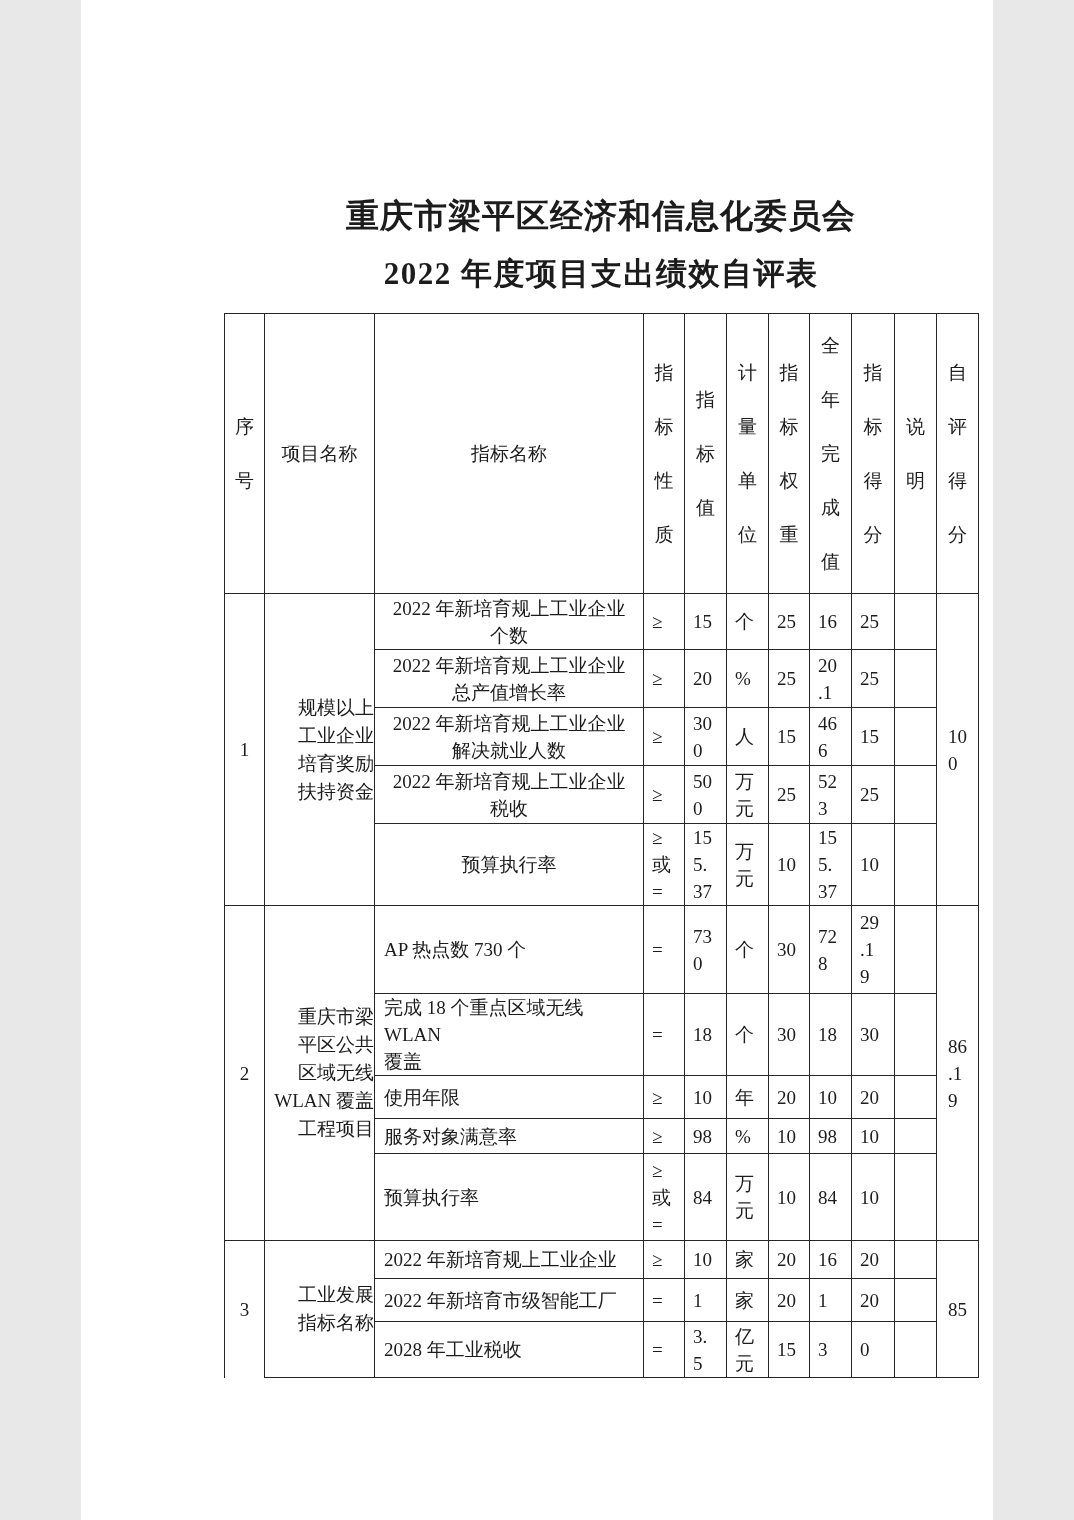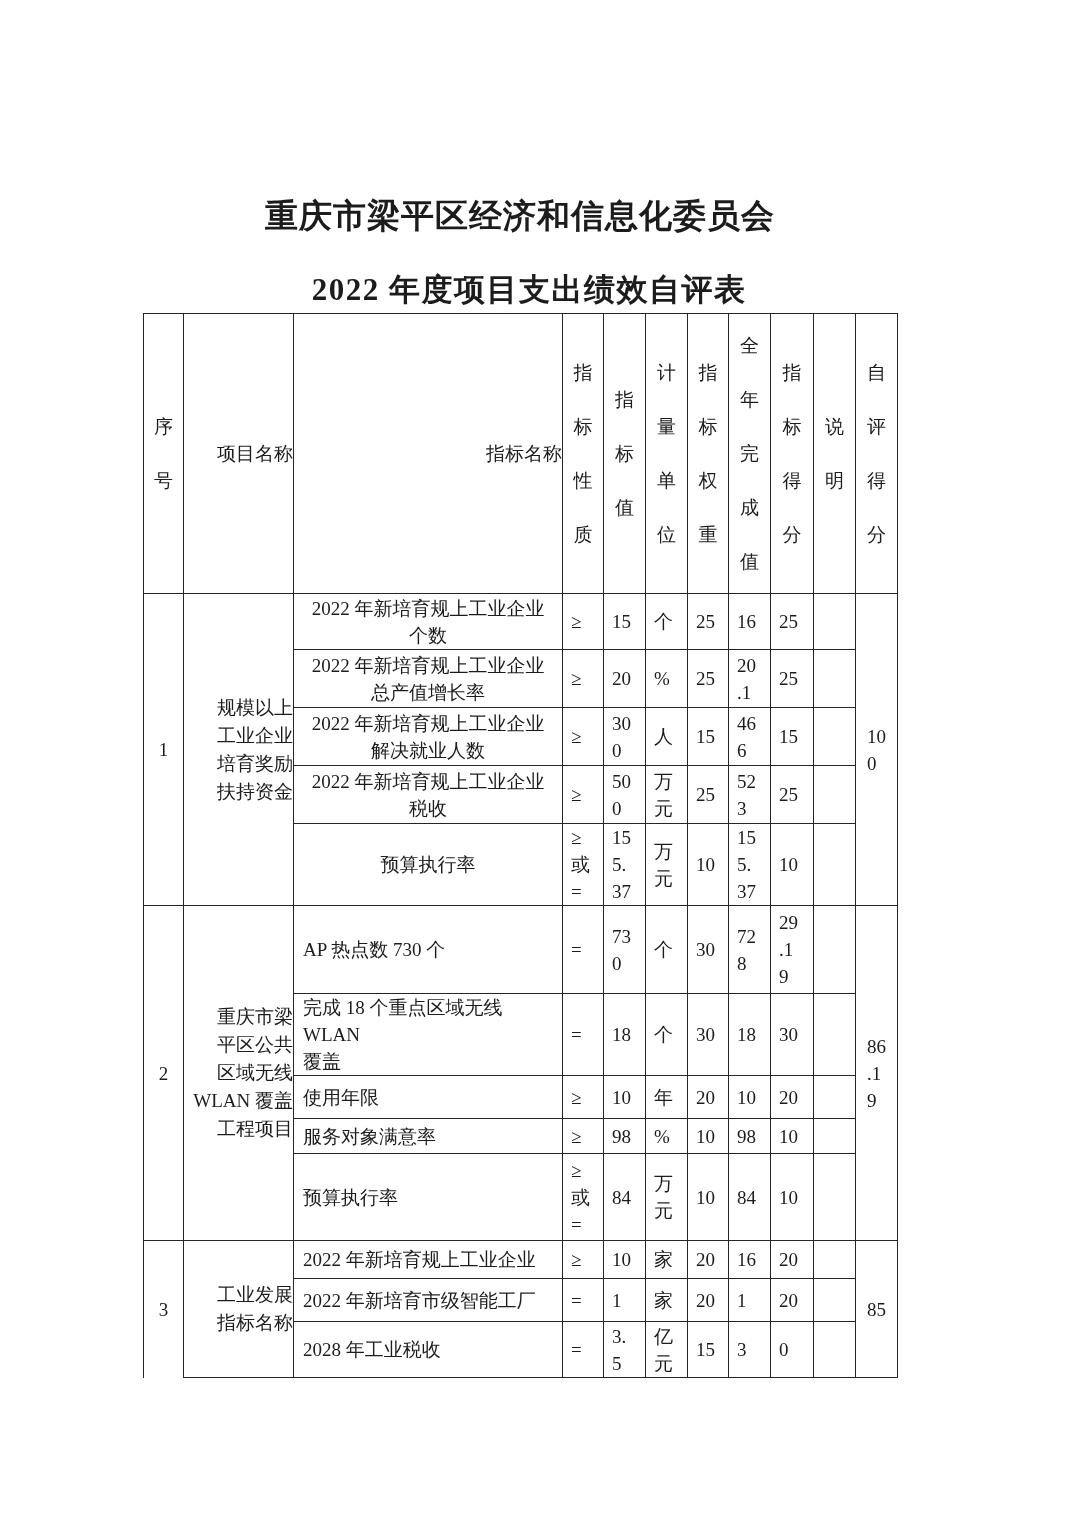--- a/index.html
+++ b/index.html
@@ -1,67 +1,66 @@
 <!DOCTYPE html>
 <html><head>
 <meta charset="utf-8">
 <style>
   * { box-sizing: border-box; }
   html, body { margin: 0; padding: 0; background: #e8e8e8; }
   .page {
     position: relative;
-    width: 1074px;
+    width: 912px;
     height: 1520px;
     margin: 0 auto;
     background: #ffffff;
     font-family: "Liberation Serif", "DejaVu Serif", serif;
     color: #1c1c1c;
   }
   .doc-title {
     position: absolute;
     left: 143px;
     top: 194px;
     width: 754px;
     text-align: center;
     font-size: 33px;
     font-weight: bold;
     letter-spacing: 1px;
     white-space: nowrap;
   }
   .doc-title2 {
     position: absolute;
-    left: 152px;
+    left: 143px;
     top: 253px;
     width: 754px;
     text-align: center;
     font-size: 31px;
     font-weight: bold;
     letter-spacing: 1.5px;
     white-space: nowrap;
-    margin-top: 16px;
   }
   table.grid {
     position: absolute;
     left: 143px;
     top: 313px;
     width: 754px;
     border-collapse: collapse;
     table-layout: fixed;
   }
   .grid th, .grid td {
     border: 1px solid #262626;
     font-weight: normal;
     vertical-align: middle;
     white-space: pre-line;
     overflow: hidden;
     padding: 0;
     font-size: 19px;
   }
   th.v { line-height: 54px; text-align: center; }
-  th.h { text-align: right; }
+  th.h { text-align: center; }
   .grid td { line-height: 27px; }
   td.seq { text-align: center; }
   td.seq.open-bottom { border-bottom: none; }
   td.proj { text-align: right; line-height: 28px; }
   td.ind-c { text-align: center; }
   td.ind-l { text-align: left; padding-left: 9px; padding-right: 4px; }
   td.d { text-align: left; padding-left: 8px; padding-right: 2px; }
   td.selfscore { text-align: left; padding-left: 11px; }
 </style>
 </head>

